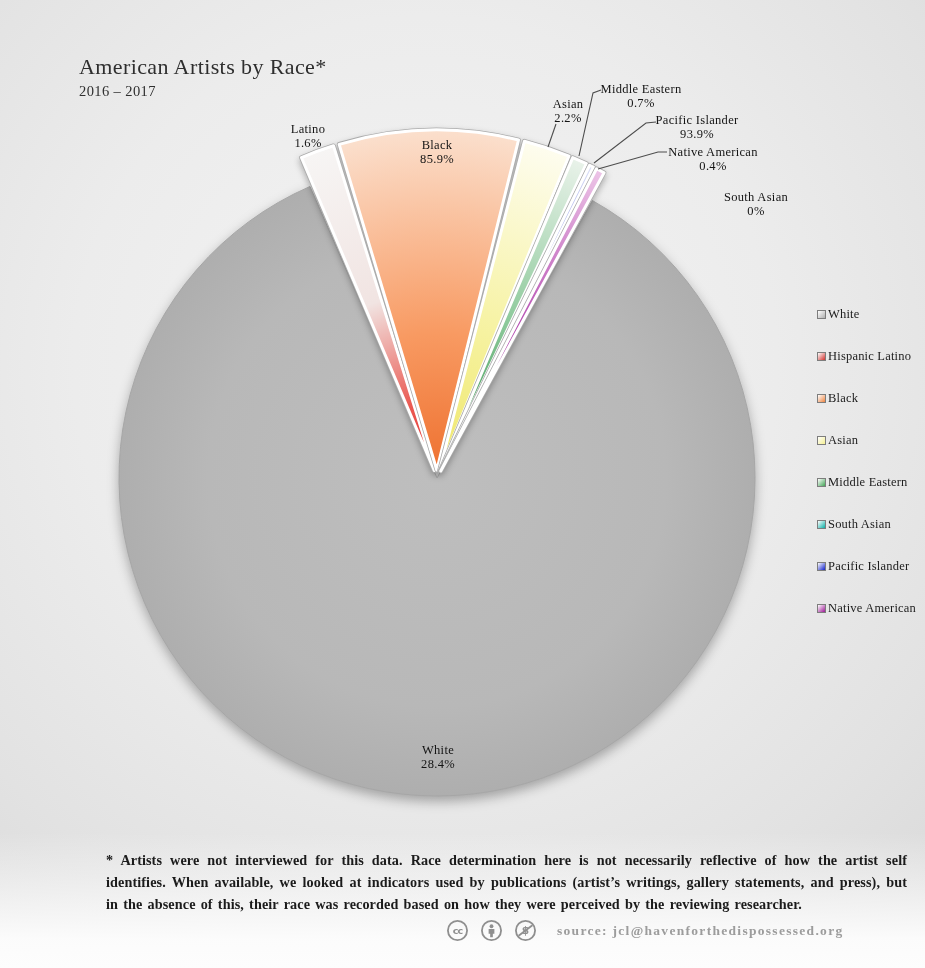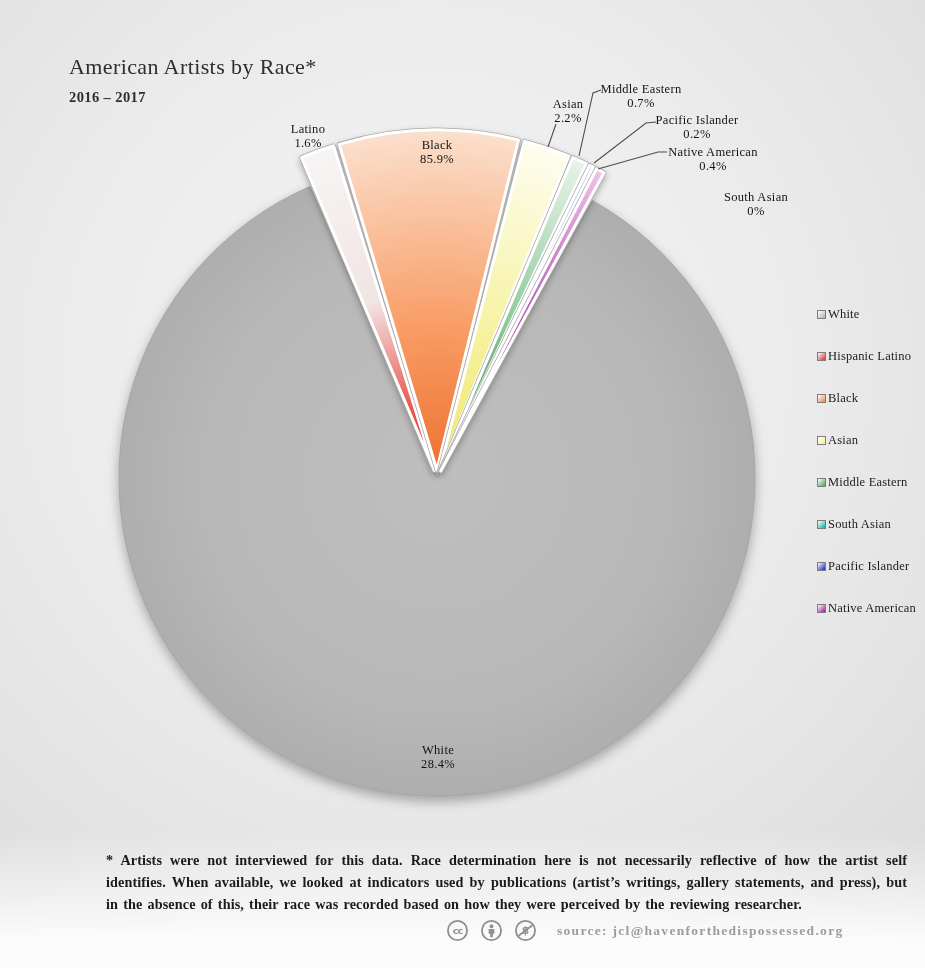--- a/index.html
+++ b/index.html
@@ -6,23 +6,23 @@
   body{width:925px;height:968px;overflow:hidden;background:#e7e7e7;}
   .page{
     position:relative;width:925px;height:968px;
     font-family:"Liberation Serif", serif;
     background:
       linear-gradient(to bottom, rgba(255,255,255,0) 86%, rgba(253,253,253,.95) 97%, #fdfdfd 100%),
       radial-gradient(circle at 46% 38%, #f4f4f4 0%, #ececec 45%, #e2e2e2 75%, #d8d8d8 100%);
     overflow:hidden;
   }
   #pie-svg{position:absolute;left:0;top:0;}
-  .hdr{position:absolute;left:69px;top:54px;color:#2e2e2e;}
+  .hdr{position:absolute;left:79px;top:54px;color:#2e2e2e;}
   .title{font-size:22px;letter-spacing:.4px;}
-  .subtitle{font-size:14.5px;font-weight:bold;margin-top:9px;letter-spacing:.4px;}
+  .subtitle{font-size:14.5px;font-weight:normal;margin-top:3px;letter-spacing:.4px;}
   #chart-labels{position:absolute;left:0;top:0;width:925px;height:968px;pointer-events:none;}
   .slice-label{
     position:absolute;transform:translateX(-50%);
     text-align:center;font-size:12.5px;line-height:13.5px;
     color:#141414;letter-spacing:.3px;white-space:nowrap;
   }
   .slice-label span{display:block;}
   #legend{position:absolute;left:817px;top:308px;}
   .legend-item{display:flex;align-items:center;height:13px;margin-bottom:29px;
     font-size:12.5px;color:#1c1c1c;letter-spacing:.2px;white-space:nowrap;}
@@ -126,21 +126,21 @@
       <div class="slice-label" style="left: 641px; top: 83px;">
         <span>Middle Eastern</span>
         <span>0.7%</span>
       </div>
       <div class="slice-label" style="left: 756px; top: 191px;">
         <span>South Asian</span>
         <span>0%</span>
       </div>
       <div class="slice-label" style="left: 697px; top: 114px;">
         <span>Pacific Islander</span>
-        <span>0.2%</span>
+        <span>93.9%</span>
       </div>
       <div class="slice-label" style="left: 713px; top: 146px;">
         <span>Native American</span>
         <span>0.4%</span>
       </div>
       <div class="slice-label" style="left: 438px; top: 744px;">
         <span>White</span>
         <span>28.4%</span>
       </div>
     </div>

